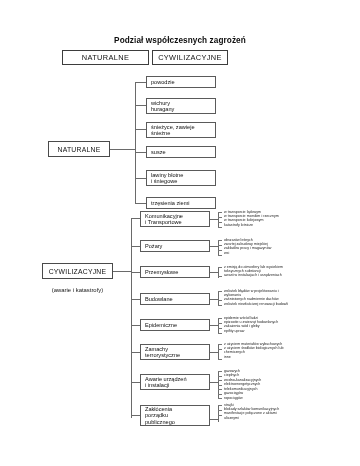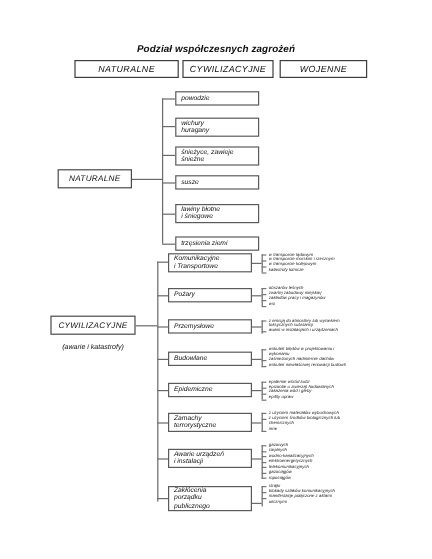--- a/index.html
+++ b/index.html
@@ -13,21 +13,20 @@
     position: relative;
     overflow: hidden;
     font-family: "Liberation Sans", sans-serif;
     color: #1a1a1a;
     -webkit-font-smoothing: antialiased;
   }
 
   #canvas {
     position: absolute;
     inset: 0;
-    font-style: italic;
   }
 
   
   .title {
     position: absolute;
     left: 0;
     top: 36px;
     width: 360px;
     text-align: center;
     font-size: 8.2px;
@@ -123,23 +122,20 @@
 
 <div id="canvas">
 
   <div class="title">Podział współczesnych zagrożeń</div>
 
   <div class="box center top-box" style="left:62px; top:50px; width:87px;">
     <span>NATURALNE</span>
   </div>
   <div class="box center top-box" style="left:152px; top:50px; width:76px;">
     <span>CYWILIZACYJNE</span>
-  </div>
-  <div class="box center top-box" style="left:233px; top:50px; width:73px;">
-    <span>WOJENNE</span>
   </div>
 
   <div class="box center parent-box" style="left:48px; top:141px; width:62px;">
     <span>NATURALNE</span>
   </div>
 
   <div class="ln h" style="left:110px; top:149px; width:25px;"></div>
 
   <div class="ln v" style="left:135px; top:82px; height:121px;"></div>
 

